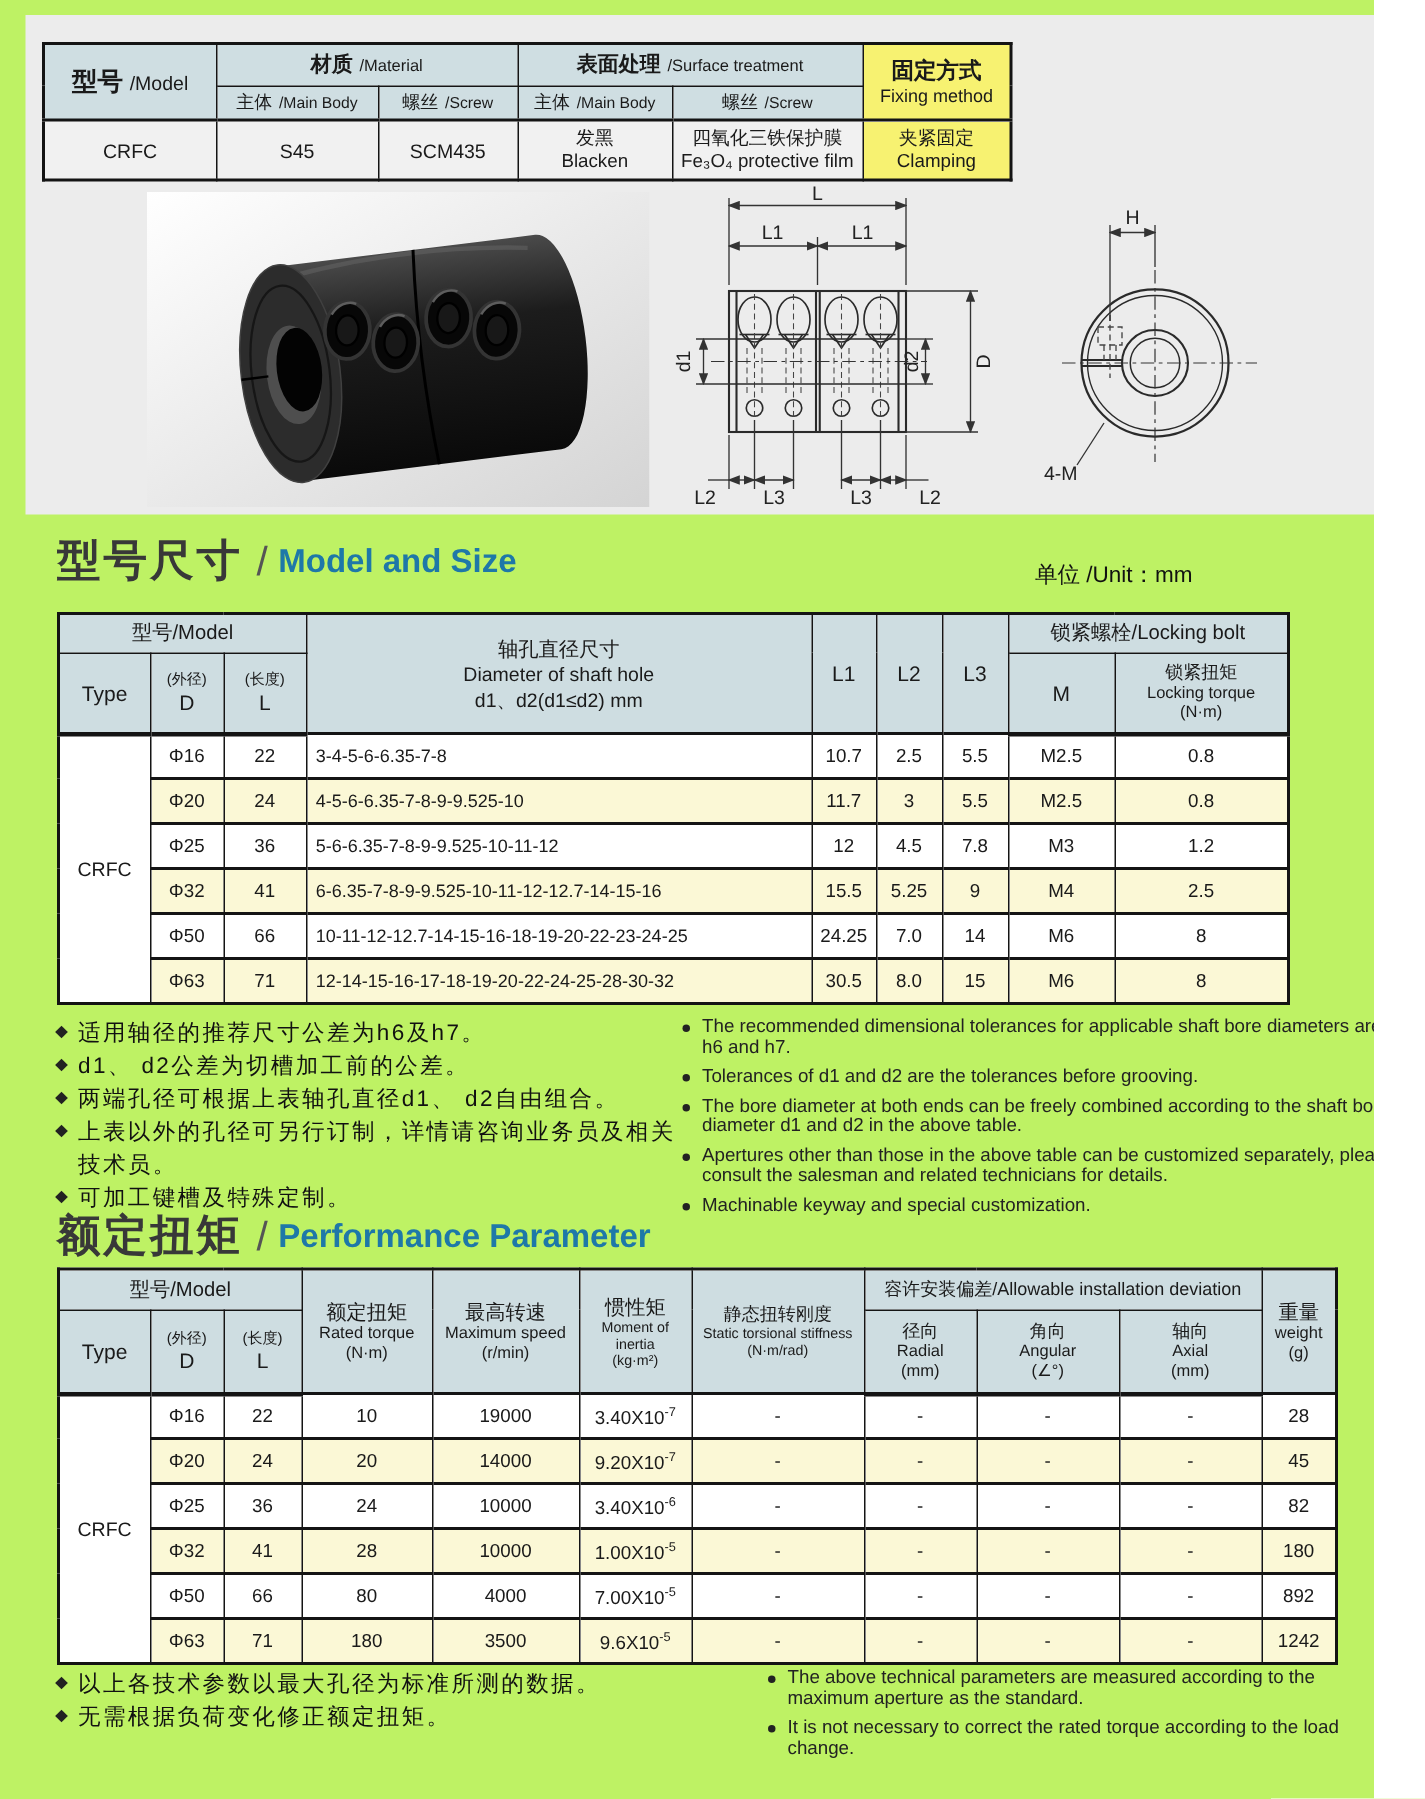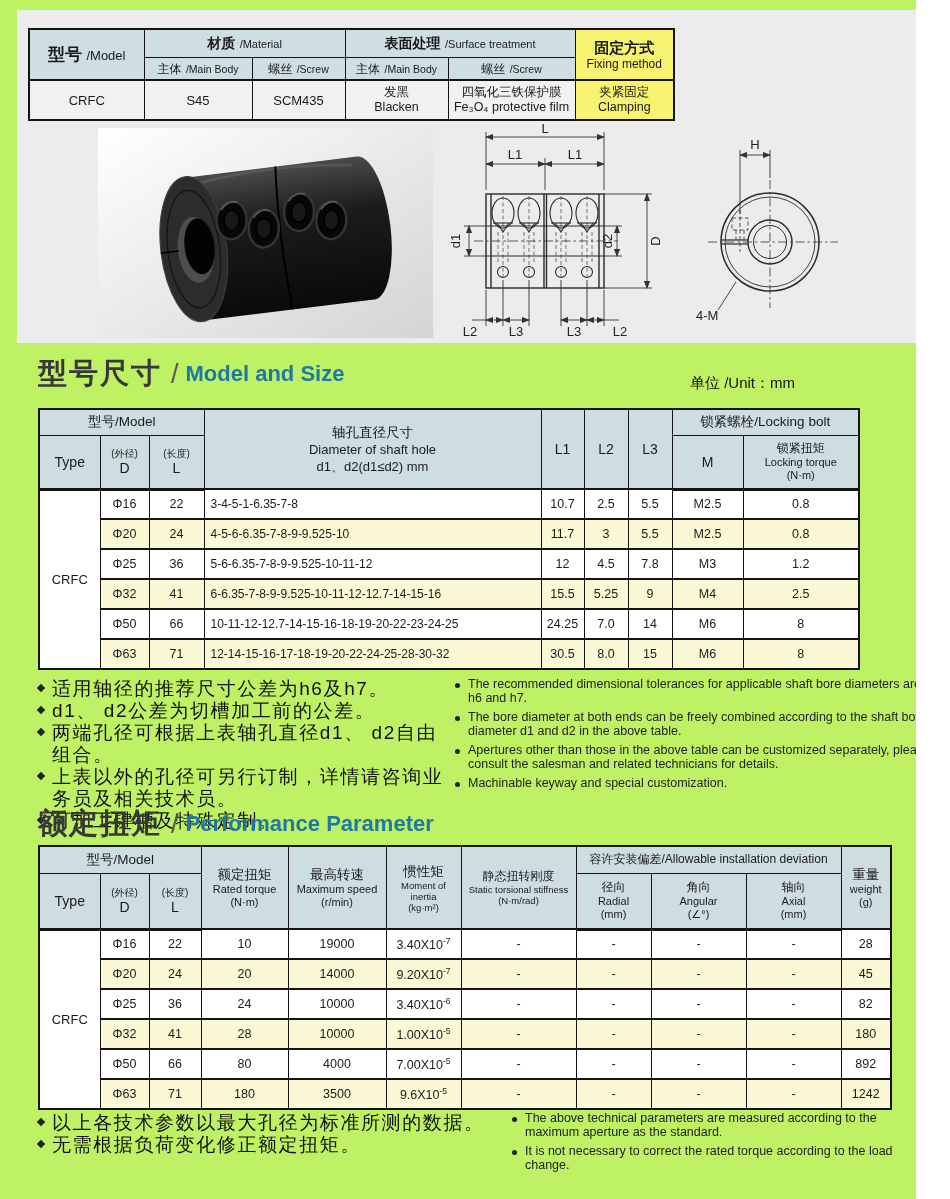--- a/index.html
+++ b/index.html
@@ -64,21 +64,21 @@
 .t .ens{font-size:9.5px;line-height:11px}
 .t .lead{font-size:14px}
 .t td.bores{text-align:left;padding-left:6px;font-size:12px}
 .t sup{font-size:8.5px}
 
 
 .notes{position:absolute;left:38px;width:894px;display:flex}
 .note{display:flex;gap:8px;align-items:flex-start}
 .bullet{flex:none;margin-top:7px;width:6px;height:6px;background:#222;transform:rotate(45deg)}
 .ncol.en .bullet{width:5px;height:5px;border-radius:50%;transform:none;margin-top:5px}
-.ncol.zh .note{font-size:19px;letter-spacing:1.6px;line-height:22px;color:#111}
+.ncol.zh .note{font-size:15px;letter-spacing:1.6px;line-height:22px;color:#111}
 .ncol.en .note{font-size:12.5px;line-height:13.5px;margin-bottom:6px;color:#222}
 .n1{top:678px}
 .n1 .ncol.zh{flex:0 0 417px}
 .n1 .ncol.en{flex:1}
 .n2{top:1112px}
 .n2 .ncol.zh{flex:0 0 474px}
 .n2 .ncol.en{flex:1}
 </style>
 </head>
 <body>
@@ -374,21 +374,21 @@
             <div class="en">Locking torque</div>
             <div class="en">(N·m)</div>
           </th>
       </tr>
     </thead>
     <tbody>
       <tr>
         <td rowspan="6" class="model">CRFC</td>
         <td>Φ16</td>
         <td>22</td>
-        <td class="bores">3-4-5-1-6.35-7-8</td>
+        <td class="bores">3-4-5-6-6.35-7-8</td>
         <td>10.7</td>
         <td>2.5</td>
         <td>5.5</td>
         <td>M2.5</td>
         <td>0.8</td>
       </tr>
       <tr class="alt">
         <td>Φ20</td>
         <td>24</td>
         <td class="bores">4-5-6-6.35-7-8-9-9.525-10</td>
@@ -461,20 +461,24 @@
         </div>
       <div class="note">
           <span class="bullet"></span>
           <span>可加工键槽及特殊定制。</span>
         </div>
     </div>
     <div class="ncol en">
       <div class="note">
           <span class="bullet"></span>
           <span>The recommended dimensional tolerances for applicable shaft bore diameters are h6 and h7.</span>
+        </div>
+      <div class="note">
+          <span class="bullet"></span>
+          <span>Tolerances of d1 and d2 are the tolerances before grooving.</span>
         </div>
       <div class="note">
           <span class="bullet"></span>
           <span>The bore diameter at both ends can be freely combined according to the shaft bore diameter d1 and d2 in the above table.</span>
         </div>
       <div class="note">
           <span class="bullet"></span>
           <span>Apertures other than those in the above table can be customized separately, please consult the salesman and related technicians for details.</span>
         </div>
       <div class="note">

